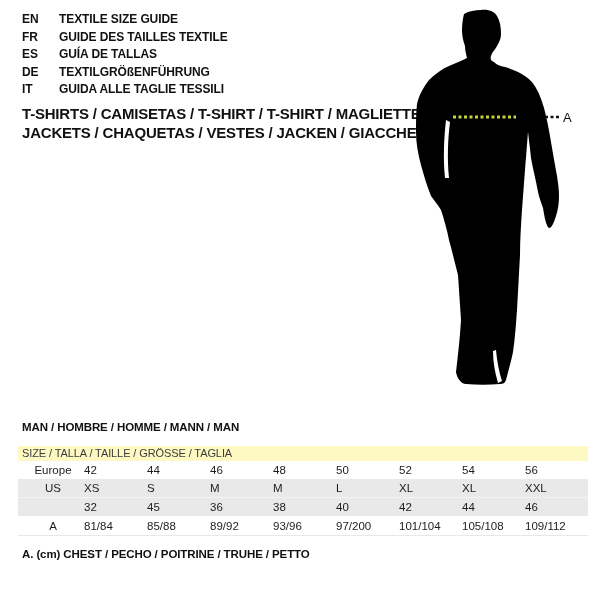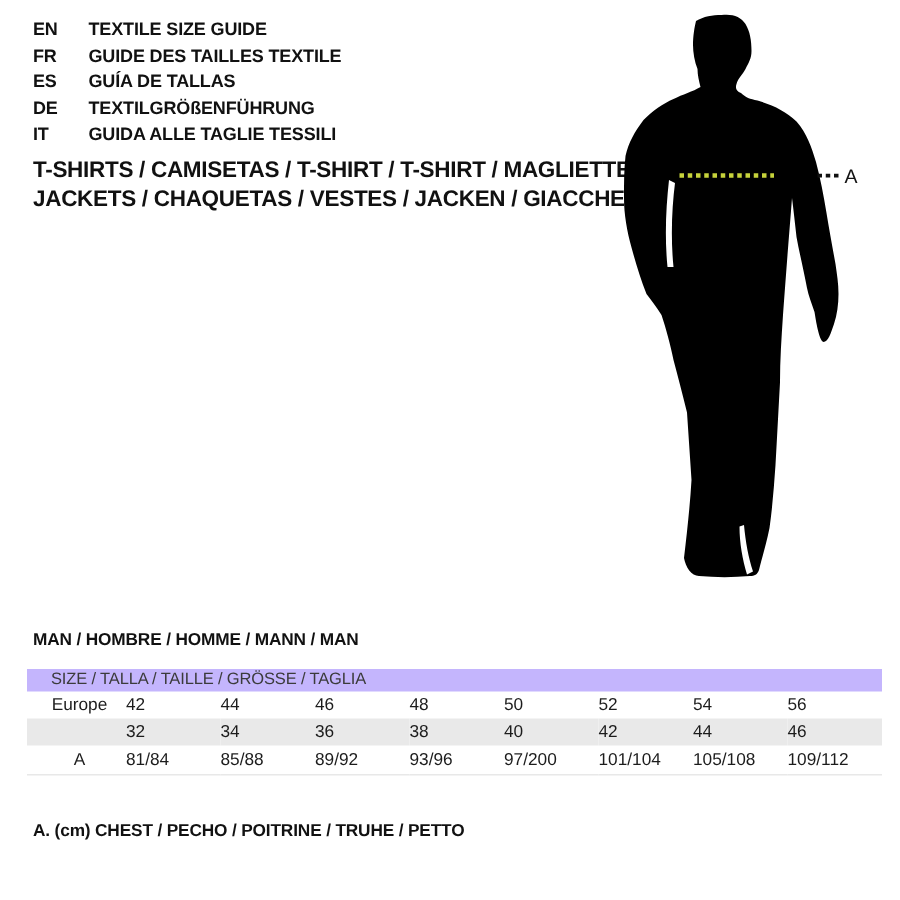--- a/index.html
+++ b/index.html
@@ -15,21 +15,21 @@
   .category-block{position:absolute;left:22px;top:105px;}
   .category-line{height:18.5px;line-height:18.5px;font-size:15px;font-weight:bold;letter-spacing:-0.2px;}
   
   .figure-wrap{position:absolute;left:408px;top:6px;width:165px;height:380px;}
   
   .section-title{position:absolute;left:22px;top:421px;font-size:11.5px;font-weight:bold;letter-spacing:-0.1px;}
   
   .size-table{position:absolute;left:18px;top:446px;width:570px;border-collapse:collapse;table-layout:fixed;}
   .size-table col.label-col{width:66px;}
   .size-table td,.size-table th{padding:0;font-weight:normal;font-size:11.5px;color:#1c1c1c;}
-  .size-table .hdr{background:#c4b5fd;height:15px;line-height:15px;text-align:left;padding-left:16px;font-size:11px;color:#3b3b3b;letter-spacing:-0.1px;}
+  .size-table .hdr{background:#fef9c3;height:15px;line-height:15px;text-align:left;padding-left:4px;font-size:11px;color:#3b3b3b;letter-spacing:-0.1px;}
   .size-table tr.data-row td{height:18px;}
   .size-table tr.data-row td.lbl{text-align:center;padding-left:4px;}
   .size-table tr.shaded td{background:#e9e9e9;}
   .size-table tr.row-us td{border-bottom:1px solid #f3f3f3;}
   .size-table tr.row-a td{height:19px;border-bottom:1px solid #e8e8e8;}
   
   .footnote{position:absolute;left:22px;top:548px;font-size:11.5px;font-weight:bold;letter-spacing:-0.1px;}
 </style>
 </head>
 <body>
@@ -133,24 +133,35 @@
     <td class="lbl">Europe</td>
     <td>42</td>
     <td>44</td>
     <td>46</td>
     <td>48</td>
     <td>50</td>
     <td>52</td>
     <td>54</td>
     <td>56</td>
   </tr>
+  <tr class="data-row shaded row-us">
+    <td class="lbl">US</td>
+    <td>XS</td>
+    <td>S</td>
+    <td>M</td>
+    <td>M</td>
+    <td>L</td>
+    <td>XL</td>
+    <td>XL</td>
+    <td>XXL</td>
+  </tr>
   <tr class="data-row shaded">
     <td class="lbl"></td>
     <td>32</td>
-    <td>34</td>
+    <td>45</td>
     <td>36</td>
     <td>38</td>
     <td>40</td>
     <td>42</td>
     <td>44</td>
     <td>46</td>
   </tr>
   <tr class="data-row row-a">
     <td class="lbl">A</td>
     <td>81/84</td>

